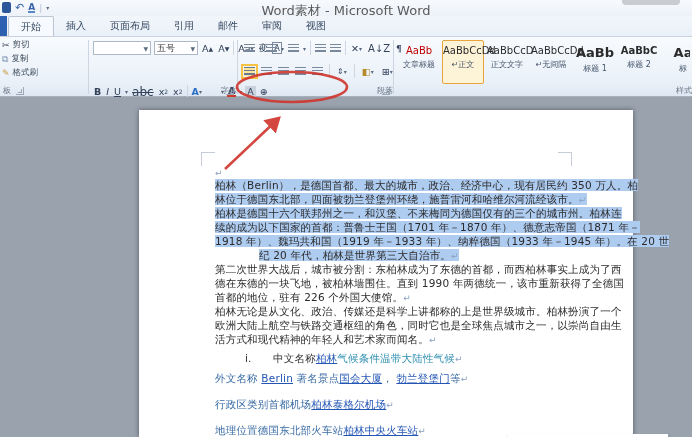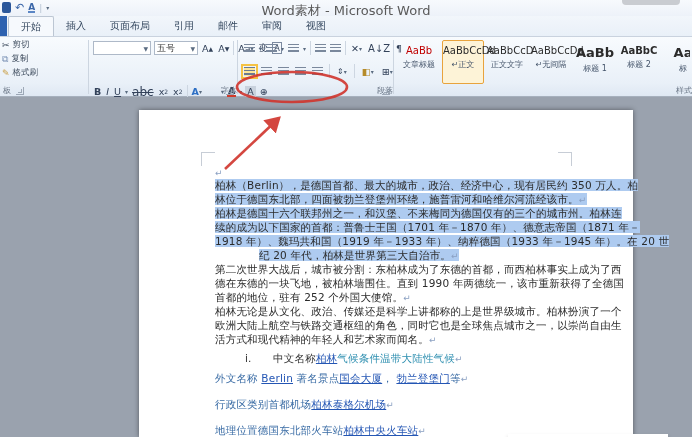--- a/index.html
+++ b/index.html
@@ -292,21 +292,21 @@
       <div id="doc-lines">
           <div class="tline" style="top: 56px; left: 76px;"><span><span class="seg-pilcrow">↵</span></span></div>
           <div class="tline" style="top: 69px; left: 76px;"><span class="selbg"><span class="seg-plain">柏林（Berlin），是德国首都、最大的城市，政治、经济中心，现有居民约 350 万人。柏</span></span></div>
           <div class="tline" style="top: 83px; left: 76px;"><span class="selbg"><span class="seg-plain">林位于德国东北部，四面被勃兰登堡州环绕，施普雷河和哈维尔河流经该市。</span><span class="seg-pilcrow">↵</span></span></div>
           <div class="tline" style="top: 97px; left: 76px;"><span class="selbg"><span class="seg-plain">柏林是德国十六个联邦州之一，和汉堡、不来梅同为德国仅有的三个的城市州。柏林连</span></span></div>
           <div class="tline" style="top: 111px; left: 76px;"><span class="selbg"><span class="seg-plain">续的成为以下国家的首都：普鲁士王国（1701 年－1870 年）、德意志帝国（1871 年－</span></span></div>
           <div class="tline" style="top: 125px; left: 76px;"><span class="selbg"><span class="seg-plain">1918 年）、魏玛共和国（1919 年－1933 年）、纳粹德国（1933 年－1945 年）。在 20 世</span></span></div>
           <div class="tline" style="top: 139px; left: 76px; margin-left: 44px;"><span class="selbg"><span class="seg-plain">纪 20 年代，柏林是世界第三大自治市。</span><span class="seg-pilcrow">↵</span></span></div>
           <div class="tline" style="top: 153px; left: 76px;"><span><span class="seg-plain">第二次世界大战后，城市被分割：东柏林成为了东德的首都，而西柏林事实上成为了西</span></span></div>
           <div class="tline" style="top: 167px; left: 76px;"><span><span class="seg-plain">德在东德的一块飞地，被柏林墙围住。直到 1990 年两德统一，该市重新获得了全德国</span></span></div>
-          <div class="tline" style="top: 181px; left: 76px;"><span><span class="seg-plain">首都的地位，驻有 252 个外国大使馆。</span><span class="seg-pilcrow">↵</span></span></div>
+          <div class="tline" style="top: 181px; left: 76px;"><span><span class="seg-plain">首都的地位，驻有 226 个外国大使馆。</span><span class="seg-pilcrow">↵</span></span></div>
           <div class="tline" style="top: 195px; left: 76px;"><span><span class="seg-plain">柏林无论是从文化、政治、传媒还是科学上讲都称的上是世界级城市。柏林扮演了一个</span></span></div>
           <div class="tline" style="top: 209px; left: 76px;"><span><span class="seg-plain">欧洲大陆上航空与铁路交通枢纽的角色，同时它也是全球焦点城市之一，以崇尚自由生</span></span></div>
           <div class="tline" style="top: 223px; left: 76px;"><span><span class="seg-plain">活方式和现代精神的年轻人和艺术家而闻名。</span><span class="seg-pilcrow">↵</span></span></div>
           <div class="tline" style="top: 242px; left: 106px;"><span><span class="seg-dark">i.</span><span class="seg-plain">　　</span><span class="seg-dark">中文名称</span><span class="seg-link">柏林</span><span class="seg-teal">气候条件温带大陆性气候</span><span class="seg-pilcrow">↵</span></span></div>
           <div class="tline" style="top: 262px; left: 76px;"><span><span class="seg-blue">外文名称 </span><span class="seg-link">Berlin</span><span class="seg-blue"> 著名景点</span><span class="seg-link">国会大厦</span><span class="seg-blue">， </span><span class="seg-link">勃兰登堡门</span><span class="seg-blue">等</span><span class="seg-pilcrow">↵</span></span></div>
           <div class="tline" style="top: 288px; left: 76px;"><span><span class="seg-blue">行政区类别首都机场</span><span class="seg-link">柏林泰格尔机场</span><span class="seg-pilcrow">↵</span></span></div>
           <div class="tline" style="top: 314px; left: 76px;"><span><span class="seg-blue">地理位置德国东北部火车站</span><span class="seg-link">柏林中央火车站</span><span class="seg-pilcrow">↵</span></span></div>
         </div>
     </div>
 

